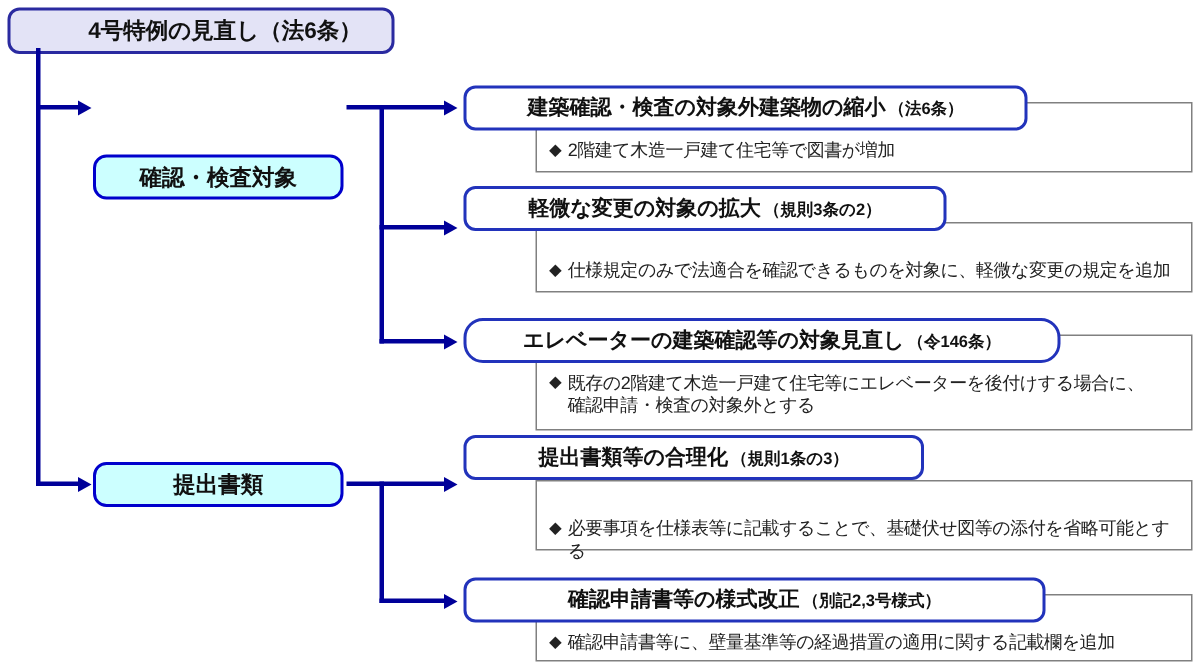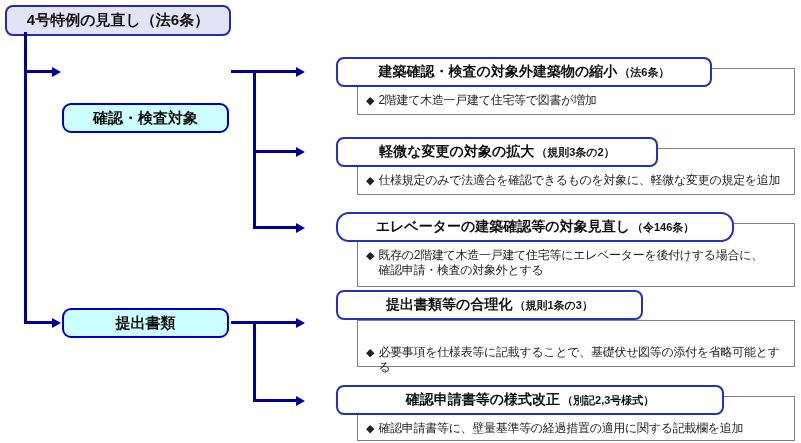--- a/index.html
+++ b/index.html
@@ -8,21 +8,21 @@
     --item-border:#2233BB; --desc-border:#808080; --text:#111111;
   }
   html,body{margin:0;padding:0;}
   body{font-family:"Liberation Sans","DejaVu Sans",sans-serif;background:#ffffff;}
   .canvas{position:relative;width:801px;height:443px;background:#ffffff;overflow:hidden;}
 
   .root-title{
     position:absolute;left:5px;top:5px;width:222px;height:27px;
     background:var(--title-fill);border:2px solid var(--title-border);border-radius:8px;
     display:flex;align-items:center;justify-content:center;
-    font-weight:bold;font-size:15px;color:var(--text);letter-spacing:0px;
+    font-weight:bold;font-size:15px;color:var(--text);letter-spacing:0px;padding-left:32px;
   }
 
   .category{
     position:absolute;width:167px;height:30px;
     background:var(--category-fill);border:2.5px solid var(--category-border);border-radius:9px;
     display:flex;align-items:center;justify-content:center;
     font-weight:bold;font-size:15px;color:var(--text);
     box-sizing:border-box;
   }
 
@@ -41,21 +41,21 @@
     display:flex;align-items:flex-start;
     font-size:12px;color:#222222;line-height:15px;
   }
   .bullet{flex:0 0 auto;margin-right:4px;font-size:11px;color:#222222;}
   .desc-text{white-space:pre-line;letter-spacing:-0.3px;}
 
   .title-box{
     position:absolute;height:30px;box-sizing:border-box;
     background:#ffffff;border:2px solid var(--item-border);border-radius:8px;
     display:flex;align-items:center;justify-content:center;
-    color:var(--text);white-space:nowrap;margin-left:27px;
+    color:var(--text);white-space:nowrap;
   }
   .item-title{font-weight:bold;font-size:14px;}
   .item-ref{font-weight:bold;font-size:11px;margin-left:2px;}
 </style>
 </head>
 <body>
 
 <div class="canvas">
 
   <div class="root-title">4号特例の見直し（法6条）</div>
@@ -89,21 +89,21 @@
   </div>
   <div class="title-box" style="left:309px;top:57px;width:376px;">
     <span class="item-title">建築確認・検査の対象外建築物の縮小</span>
     <span class="item-ref">（法6条）</span>
   </div>
 
   <div class="desc-box" style="left:357px;top:148px;width:438px;height:47px;">
     <span class="bullet">◆</span>
     <span class="desc-text">仕様規定のみで法適合を確認できるものを対象に、軽微な変更の規定を追加</span>
   </div>
-  <div class="title-box" style="left:309px;top:137px;width:322px;">
+  <div class="title-box" style="left:309px;top:124px;width:322px;">
     <span class="item-title">軽微な変更の対象の拡大</span>
     <span class="item-ref">（規則3条の2）</span>
   </div>
 
   <div class="desc-box" style="left:357px;top:223px;width:438px;height:64px;">
     <span class="bullet">◆</span>
     <span class="desc-text">既存の2階建て木造一戸建て住宅等にエレベーターを後付けする場合に、
 確認申請・検査の対象外とする</span>
   </div>
   <div class="title-box" style="left:309px;top:212px;width:398px;border-radius:13px;">

